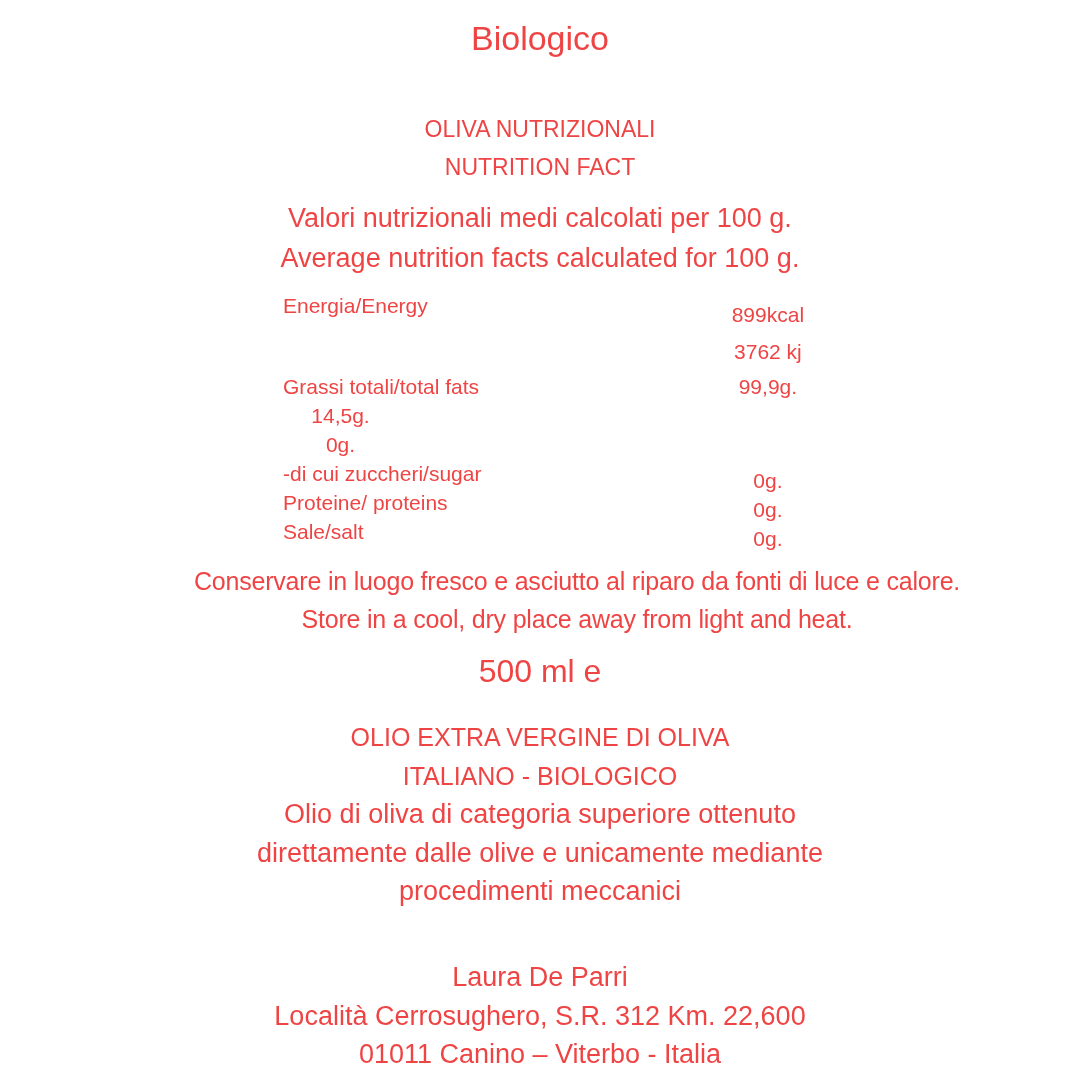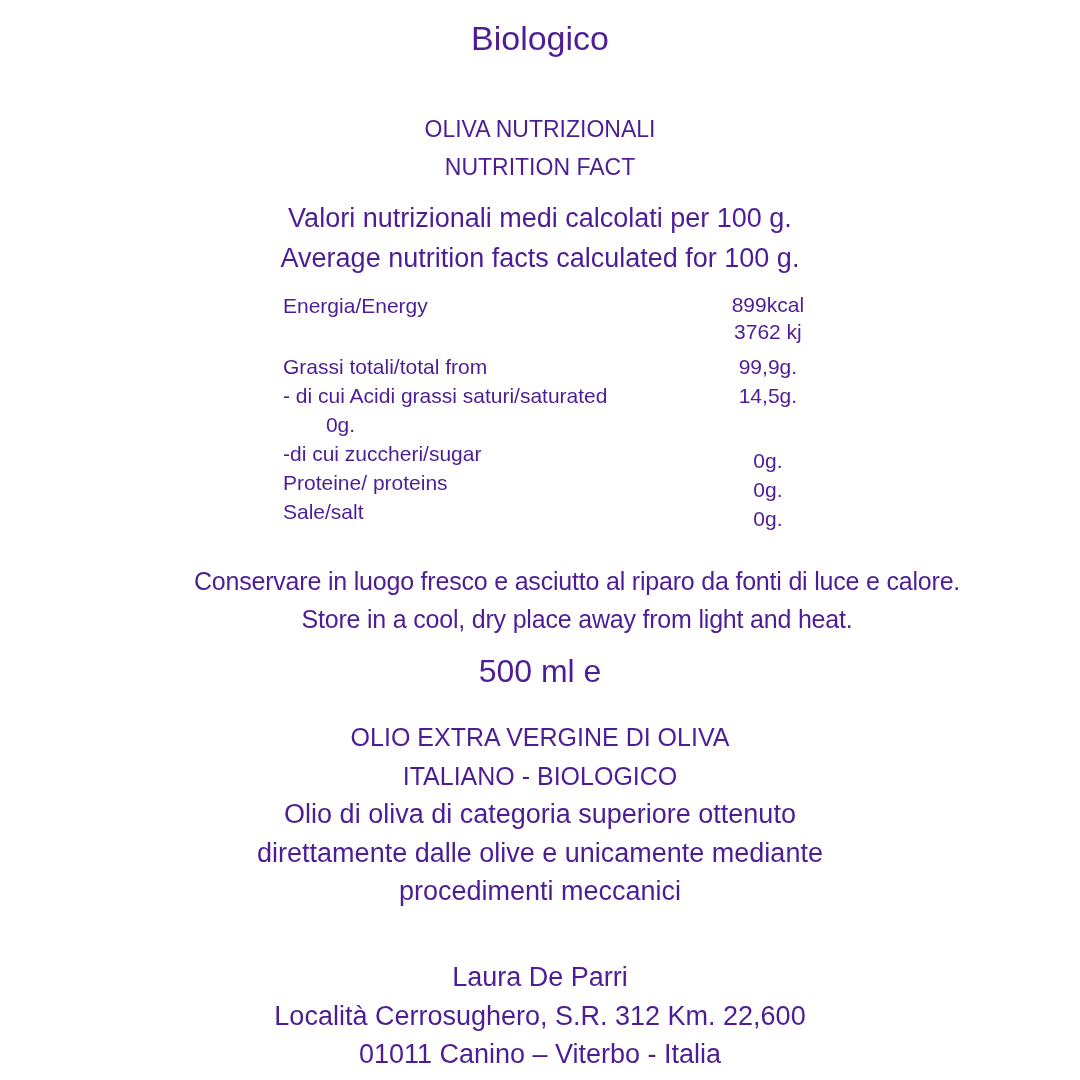--- a/index.html
+++ b/index.html
@@ -38,21 +38,21 @@
   .ntable {
     position: absolute;
     top: 291px; left: 283px;
     width: 540px;
     font-size: 21px;
   }
   .nt-row { display: flex; gap: 32px; }
   .nt-label { width: 415px; line-height: 29px; }
   .nt-value { width: 115px; text-align: center; line-height: 29px; }
   .nt-energy { margin-bottom: 7px; }
-  .nt-energy .nt-value div { line-height: 27px; }
+  .nt-energy .nt-value div { line-height: 27px; margin-top: 10px; }
   .nt-row.offset .nt-value { position: relative; top: 7px; }
 
   .storage {
     top: 562px;
     font-size: 25px;
     line-height: 38px;
     letter-spacing: -0.2px;
     margin-left: 37px;
   }
   .volume {
@@ -69,21 +69,21 @@
   .producer {
     top: 946px;
     font-size: 27px;
     line-height: 38.5px;
     margin-top: 12px;
   }
 </style>
 </head>
 <body>
 
-<div class="page" style="background: rgb(255, 255, 255); color: #4c1d95;">
+<div class="page" style="background: rgb(255, 255, 255); color: #ef4444;">
 
   <h1 class="centered title">Biologico</h1>
 
   <div class="centered heading">
     <div>OLIVA NUTRIZIONALI</div>
     <div>NUTRITION FACT</div>
   </div>
 
   <div class="centered intro">
     <div>Valori nutrizionali medi calcolati per 100 g.</div>
@@ -93,26 +93,25 @@
   <div class="ntable">
     <div class="nt-row nt-energy">
       <div class="nt-label">Energia/Energy</div>
       <div class="nt-value">
         <div>899kcal</div>
         <div>3762 kj</div>
       </div>
     </div>
 
     <div class="nt-row">
-      <div class="nt-label">Grassi totali/total from</div>
+      <div class="nt-label">Grassi totali/total fats</div>
       <div class="nt-value">99,9g.</div>
     </div>
 
     <div class="nt-row">
-      <div class="nt-label">- di cui Acidi grassi saturi/saturated</div>
       <div class="nt-value">14,5g.</div>
     </div>
 
     <div class="nt-row">
       <div class="nt-value">0g.</div>
     </div>
 
     <div class="nt-row offset">
       <div class="nt-label">-di cui zuccheri/sugar</div>
       <div class="nt-value">0g.</div>

